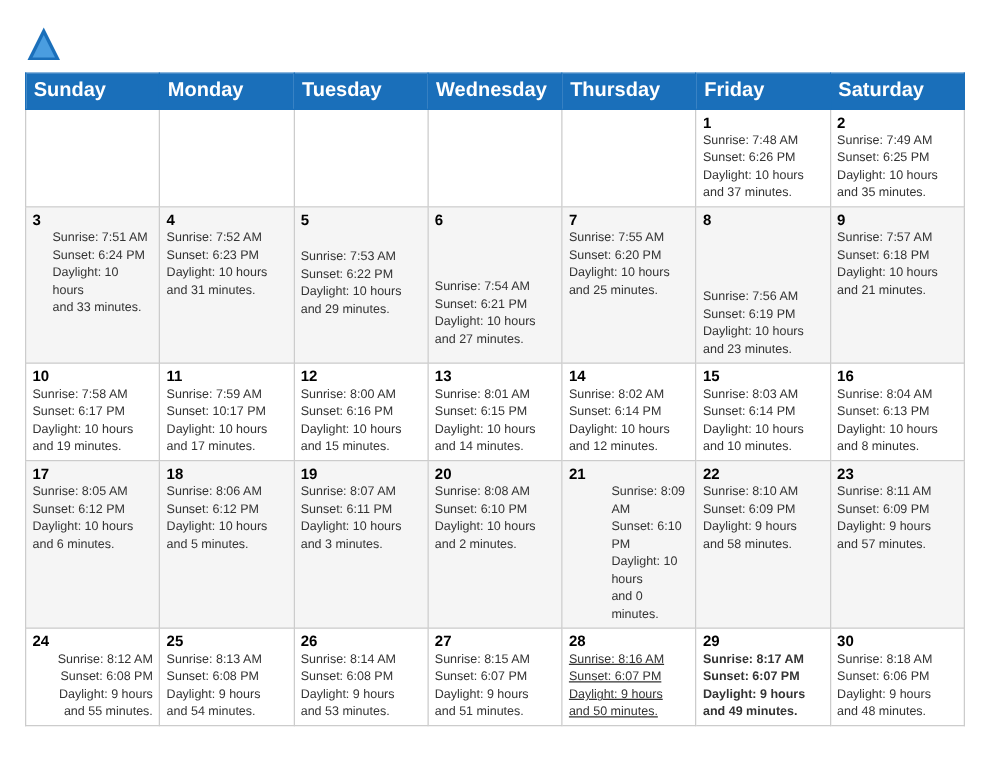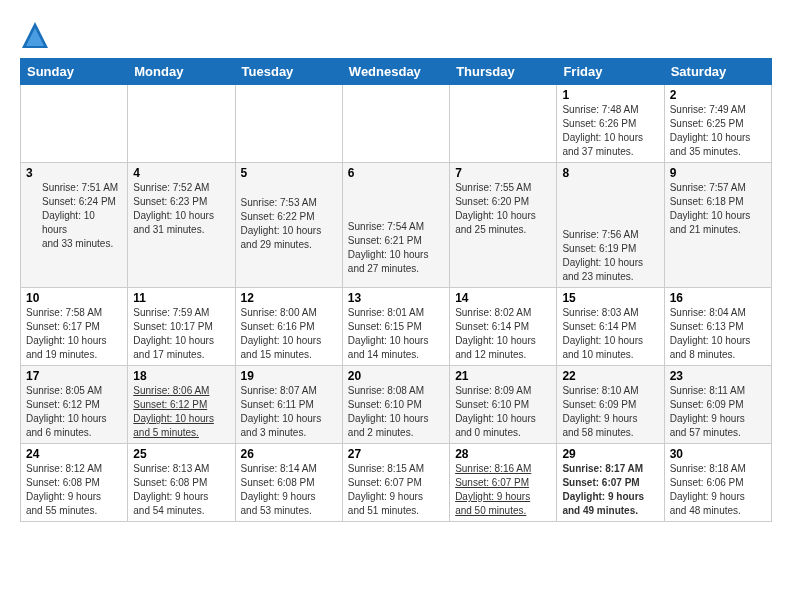--- a/index.html
+++ b/index.html
@@ -60,21 +60,21 @@
     .calendar {
       width: 100%;
       border-collapse: collapse;
       font-size: 10.5px;
     }
     .calendar th {
       background-color: #1a6fba;
       color: white;
       padding: 5px 6px;
       text-align: left;
-      font-size: 13px;
+      font-size: 16px;
       font-weight: bold;
       border: 1px solid #1a6fba;
     }
     .calendar td {
       border: 1px solid #ccc;
       padding: 3px 5px;
       vertical-align: top;
       width: calc(100% / 7);
       height: 78px;
       background: #fff;
@@ -260,42 +260,42 @@
         <tr>
           <td>
             <span class="day-num">17</span>
             <div class="day-detail" style="white-space: pre-line;">Sunrise: 8:05 AM
 Sunset: 6:12 PM
 Daylight: 10 hours
 and 6 minutes.</div>
           </td>
           <td>
             <span class="day-num">18</span>
-            <div class="day-detail" style="white-space: pre-line; text-decoration: underline;">Sunrise: 8:06 AM
+            <div class="day-detail" style="white-space: pre-line;">Sunrise: 8:06 AM
 Sunset: 6:12 PM
 Daylight: 10 hours
 and 5 minutes.</div>
           </td>
           <td>
             <span class="day-num">19</span>
             <div class="day-detail" style="white-space: pre-line;">Sunrise: 8:07 AM
 Sunset: 6:11 PM
 Daylight: 10 hours
 and 3 minutes.</div>
           </td>
           <td>
             <span class="day-num">20</span>
             <div class="day-detail" style="white-space: pre-line;">Sunrise: 8:08 AM
 Sunset: 6:10 PM
 Daylight: 10 hours
 and 2 minutes.</div>
           </td>
           <td>
             <span class="day-num">21</span>
-            <div class="day-detail" style="white-space: pre-line;">Sunrise: 8:09 AM
+            <div class="day-detail" style="white-space: pre-line; margin-left: 34px;">Sunrise: 8:09 AM
 Sunset: 6:10 PM
 Daylight: 10 hours
 and 0 minutes.</div>
           </td>
           <td>
             <span class="day-num">22</span>
             <div class="day-detail" style="white-space: pre-line;">Sunrise: 8:10 AM
 Sunset: 6:09 PM
 Daylight: 9 hours
 and 58 minutes.</div>
@@ -304,21 +304,21 @@
             <span class="day-num">23</span>
             <div class="day-detail" style="white-space: pre-line;">Sunrise: 8:11 AM
 Sunset: 6:09 PM
 Daylight: 9 hours
 and 57 minutes.</div>
           </td>
         </tr>
         <tr>
           <td>
             <span class="day-num">24</span>
-            <div class="day-detail" style="white-space: pre-line;">Sunrise: 8:12 AM
+            <div class="day-detail" style="white-space: pre-line; text-align: right;">Sunrise: 8:12 AM
 Sunset: 6:08 PM
 Daylight: 9 hours
 and 55 minutes.</div>
           </td>
           <td>
             <span class="day-num">25</span>
             <div class="day-detail" style="white-space: pre-line;">Sunrise: 8:13 AM
 Sunset: 6:08 PM
 Daylight: 9 hours
 and 54 minutes.</div>

